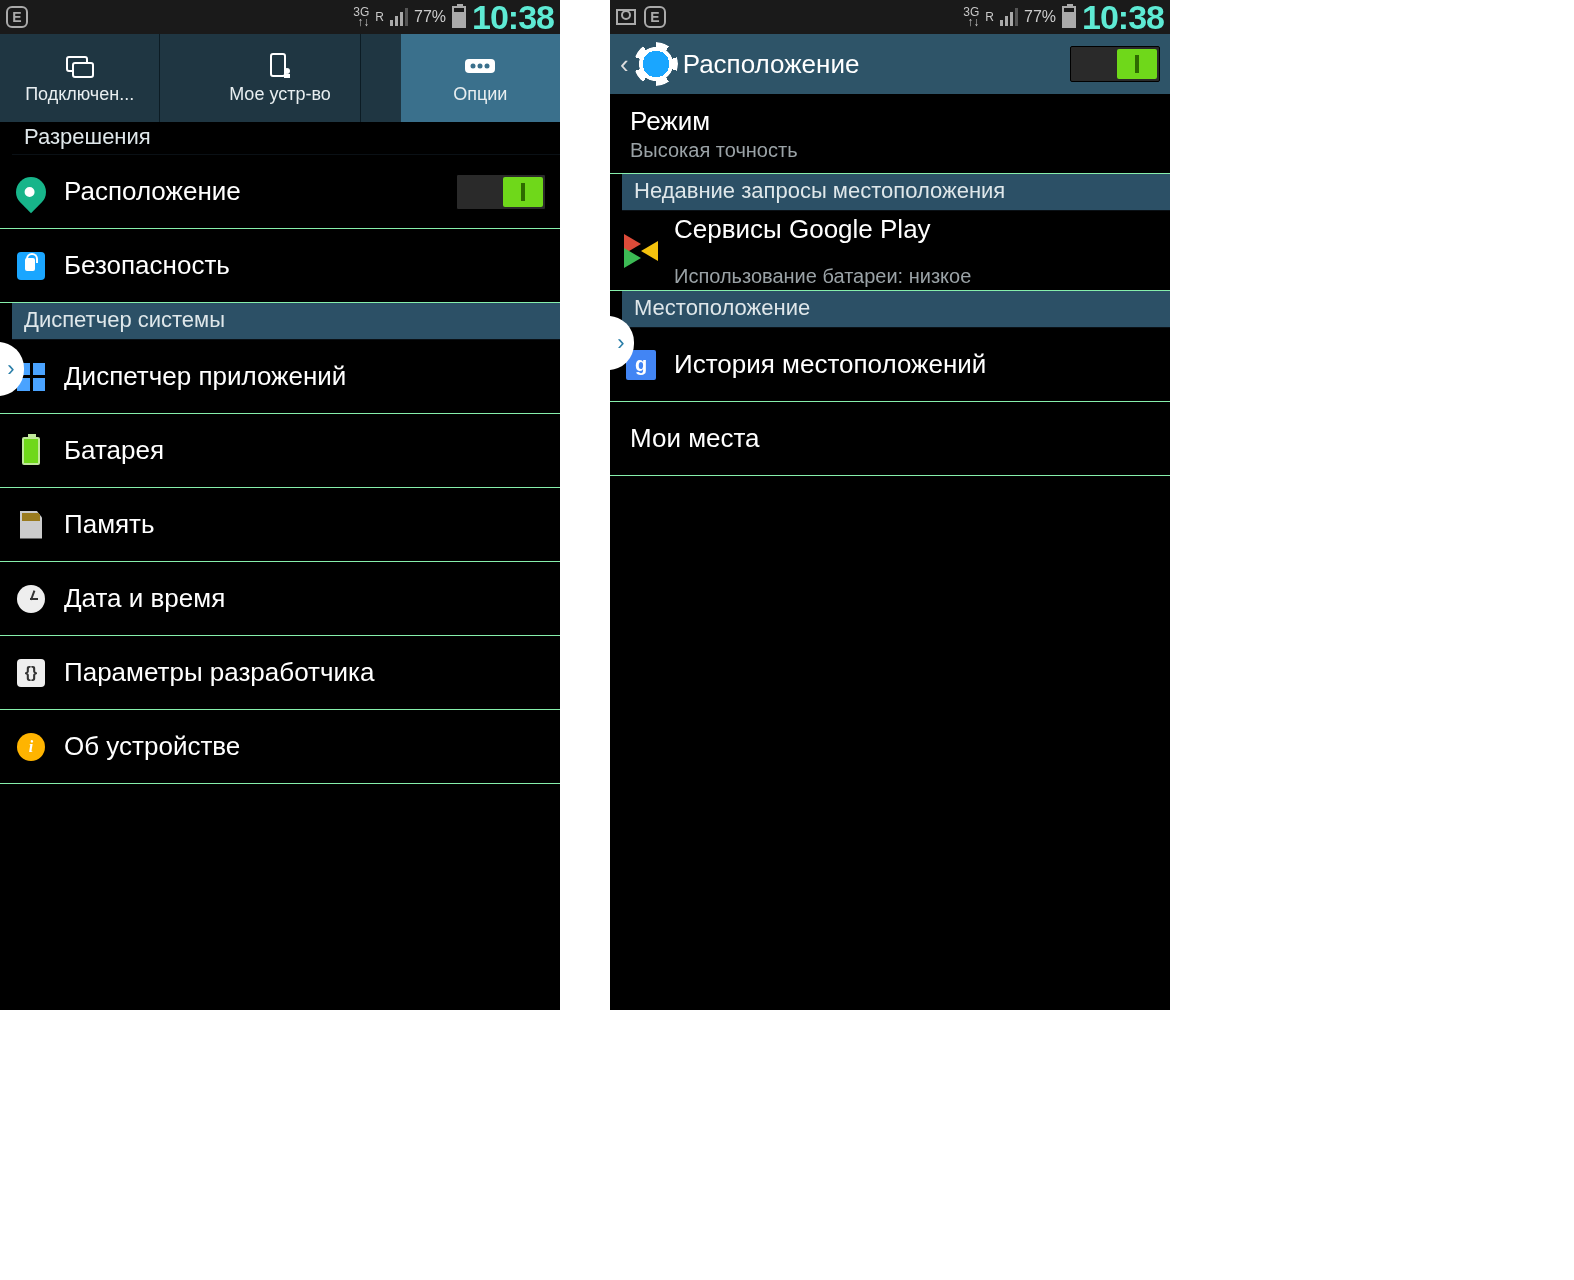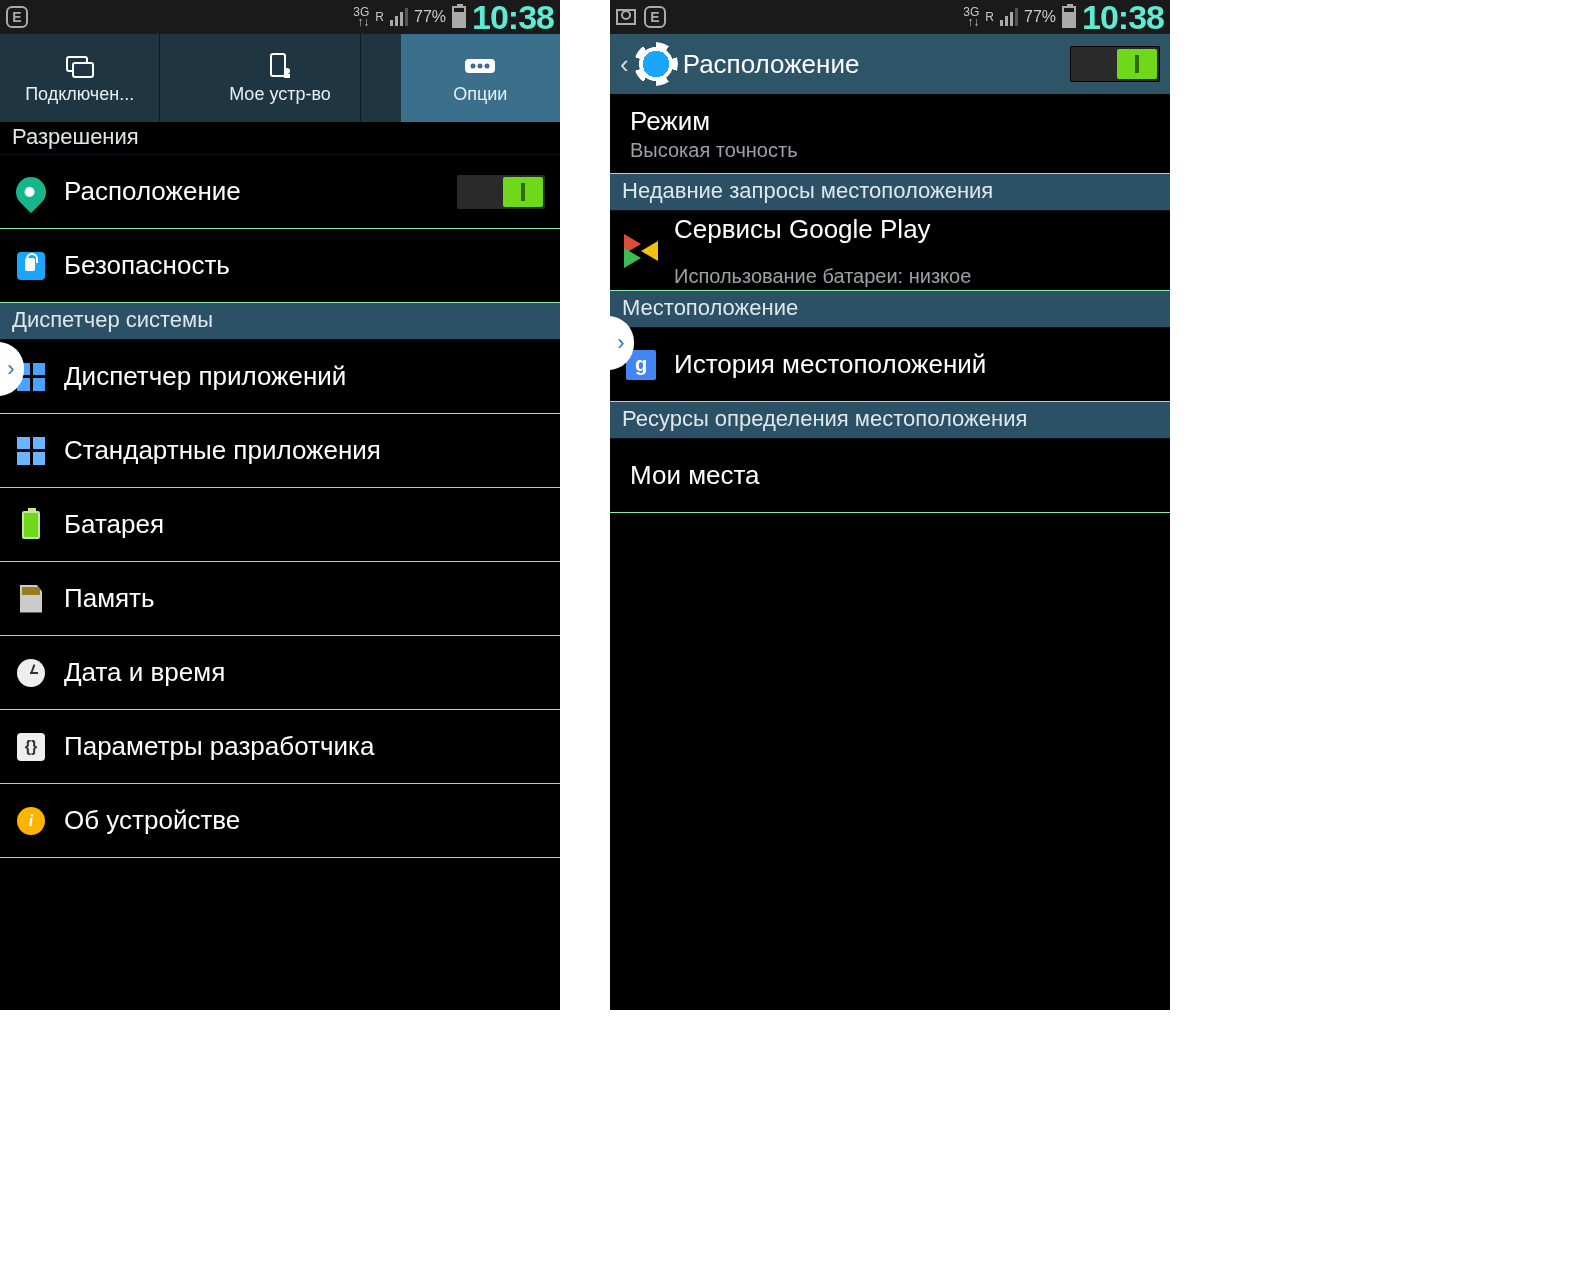--- a/index.html
+++ b/index.html
@@ -91,20 +91,21 @@
   .tab-ico { width:34px;height:28px; display:flex;align-items:center;justify-content:center; color:#fff;}
   .tab-label { width:100%; text-align:center; overflow:hidden; text-overflow:ellipsis;}
 
   
   .section-head {
     background:#2c5066;
     color:#dfe7ea;
     font-size:22px;
     padding:4px 12px 6px 12px;
     border-bottom:1px solid #0a1015;
+    margin-left:12px;
   }
   .section-head.black {
     background:#000;
     padding:2px 12px 4px 12px;
   }
 
   
   .row {
     display:flex;
     align-items:center;
@@ -301,31 +302,20 @@
           <div class="grid-ico">
             <span></span>
             <span></span>
             <span></span>
             <span></span>
           </div>
         </div>
       <div class="label">Диспетчер приложений</div>
     </div>
 
-    <div class="row">
-      <div class="ico">
-          <div class="grid-ico pale">
-            <span></span>
-            <span></span>
-            <span></span>
-            <span></span>
-          </div>
-        </div>
-      <div class="label">Стандартные приложения</div>
-    </div>
 
     <div class="row">
       <div class="ico">
           <div class="batt-ico"></div>
         </div>
       <div class="label">Батарея</div>
     </div>
 
     <div class="row">
       <div class="ico">
@@ -419,21 +409,20 @@
 
     <div class="drawer-tab p2">›</div>
 
     <div class="row">
       <div class="ico">
           <div class="g-ico">g</div>
         </div>
       <div class="label">История местоположений</div>
     </div>
 
-    <div class="section-head">Ресурсы определения местоположения</div>
 
     <div class="row" style="padding-left:20px;">
       <div class="label">Мои места</div>
     </div>
 
   </div>
 
 </div>
 
 </body></html>

